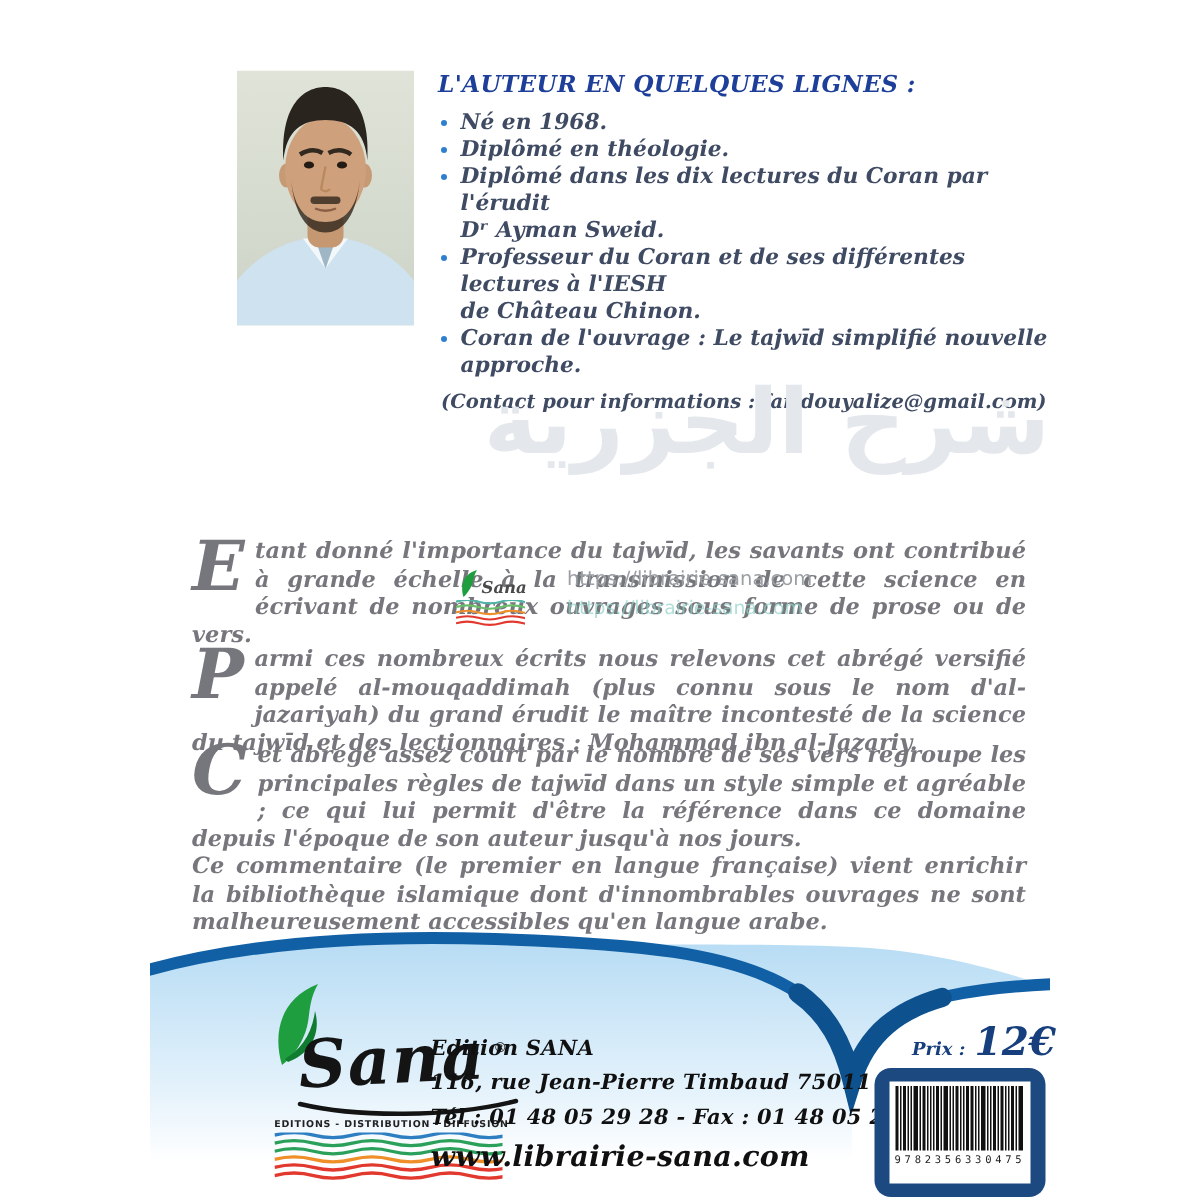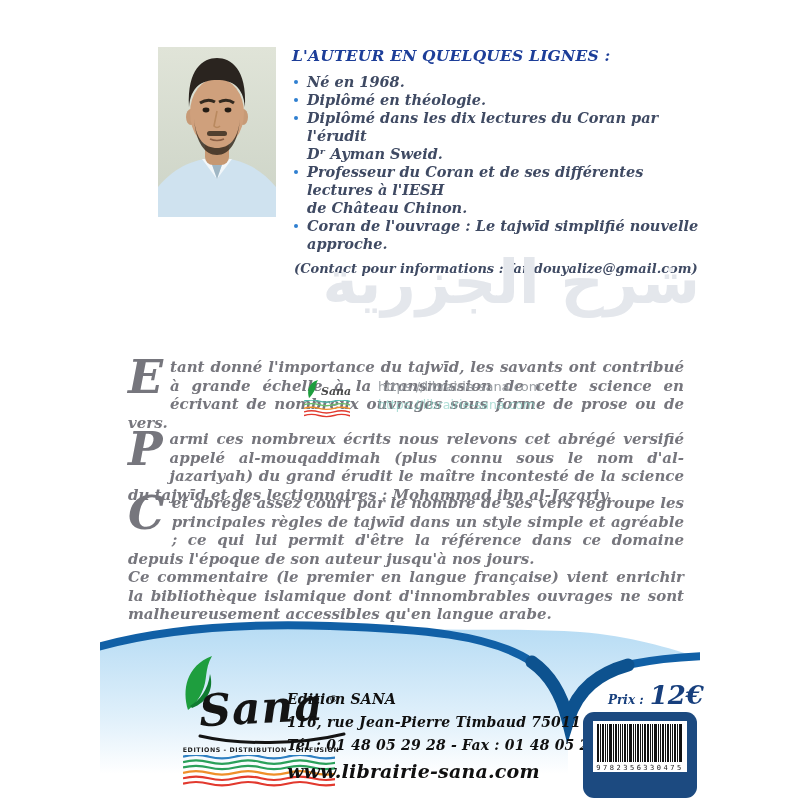--- a/index.html
+++ b/index.html
@@ -60,21 +60,21 @@
   .edition-line{font-size:14px;margin-bottom:7px;letter-spacing:.2px;}
   .website-line{font-size:19px;margin-top:0;}
 
   
   .price{position:absolute;left:608px;top:680px;color:#173f7d;font-style:italic;font-weight:bold;
          display:flex;align-items:baseline;}
   .price-label{font-size:12px;}
   .price-value{font-size:26px;margin-left:6px;}
   .barcode-box{position:absolute;left:583px;top:712px;width:114px;height:86px;
                background:#1c4a80;border-radius:11px;}
-  .barcode-white{position:absolute;left:10px;top:9px;width:94px;height:51px;background:#fff;
+  .barcode-white{position:absolute;left:10px;top:9px;width:94px;height:68px;background:#fff;
                  display:flex;flex-direction:column;align-items:center;}
   .bars{margin-top:3px;height:43px;display:flex;align-items:stretch;}
   .bars span{background:#111;margin-right:1px;}
   .barcode-number{font-family:"DejaVu Sans Mono",monospace;font-size:7px;letter-spacing:2.5px;
                   color:#222;margin-top:2px;}
 </style>
 </head>
 <body>
 
 <div class="page">

